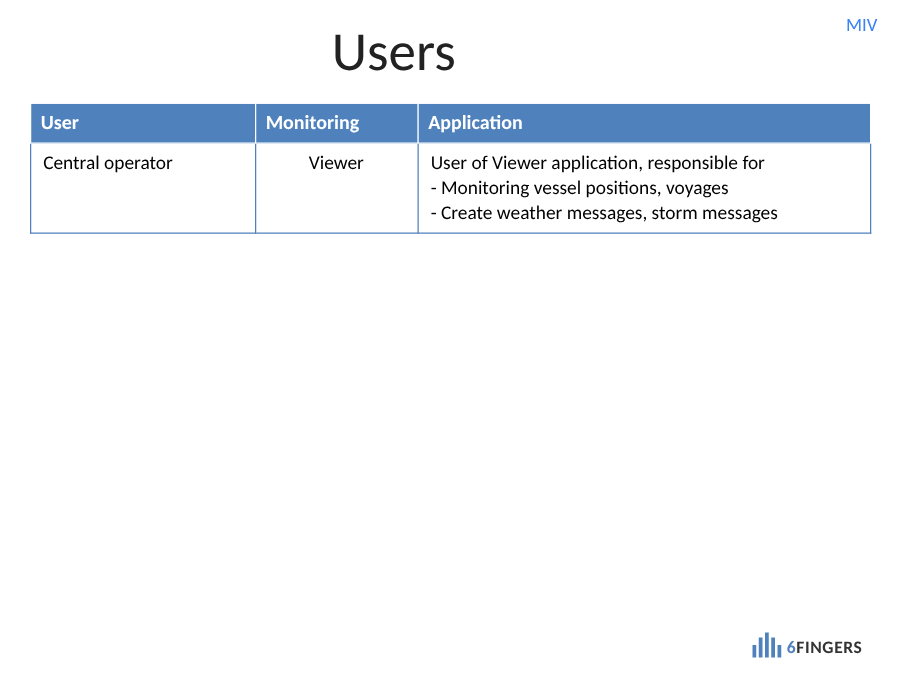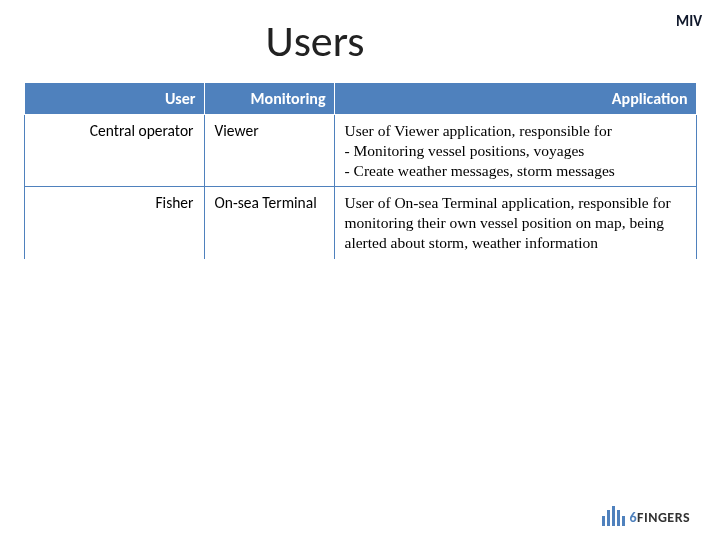--- a/index.html
+++ b/index.html
@@ -16,23 +16,23 @@
   .slide {
     position: relative;
     width: 720px;
     height: 540px;
     padding: 0;
   }
   .miv {
     position: absolute;
     top: 12px;
     right: 18px;
-    font-weight: 700;
+    font-weight: 400;
     font-size: 15px;
-    color: #0f172a;
+    color: #3b82f6;
   }
   .title {
     text-align: center;
     font-size: 44px;
     color: #222;
     padding-top: 14px;
     padding-bottom: 6px;
     font-weight: 400;
     margin-left: -90px;
   }
@@ -42,35 +42,35 @@
     margin: 8px auto 0 auto;
     table-layout: fixed;
   }
   table.users th {
     background: #4F81BD;
     color: #fff;
     font-weight: 700;
     font-size: 16px;
     padding: 6px 8px;
     border: 1px solid #fff;
-    text-align: right;
+    text-align: left;
   }
   table.users td {
     border: 1px solid #4F81BD;
     padding: 6px 10px;
     font-size: 15.5px;
     vertical-align: top;
     line-height: 1.28;
   }
   col.c-user  { width: 180px; }
   col.c-app   { width: 130px; }
   col.c-desc  { width: 362px; }
-  td.user-cell { text-align: right;  border-left: 1px solid #fff; }
-  td.app-cell  { text-align: left; }
-  td.desc-cell { text-align: left;  border-right: 1px solid #fff; white-space: pre-line; font-family: Liberation Serif, serif; }
+  td.user-cell { text-align: left;  border-left: 1px solid #fff; }
+  td.app-cell  { text-align: center; }
+  td.desc-cell { text-align: left;  border-right: 1px solid #fff; white-space: pre-line; }
   tr.last td  { border-bottom: 1px solid #fff; }
   .logo {
     position: absolute;
     right: 30px;
     bottom: 14px;
     display: flex;
     align-items: flex-end;
     gap: 4px;
   }
   .logo .bars {
@@ -116,25 +116,20 @@
       </tr>
     </thead>
     <tbody>
       <tr>
         <td class="user-cell">Central operator</td>
         <td class="app-cell">Viewer</td>
         <td class="desc-cell">User of Viewer application, responsible for
 - Monitoring vessel positions, voyages
 - Create weather messages, storm messages</td>
       </tr>
-      <tr class="last">
-        <td class="user-cell">Fisher</td>
-        <td class="app-cell">On-sea Terminal</td>
-        <td class="desc-cell">User of On-sea Terminal application, responsible for monitoring their own vessel position on map, being alerted about storm, weather information</td>
-      </tr>
     </tbody>
   </table>
 
   <div class="logo">
     <span class="bars">
       <span></span>
         <span></span>
         <span></span>
         <span></span>
         <span></span>

